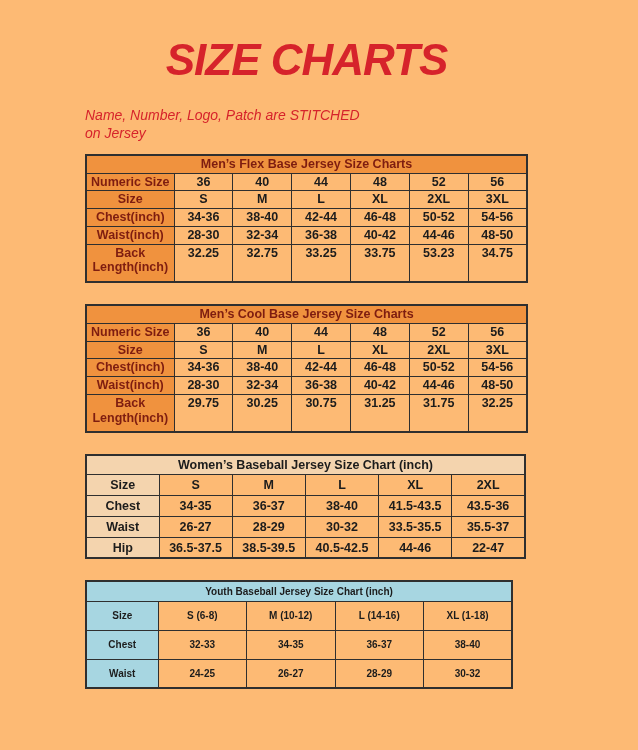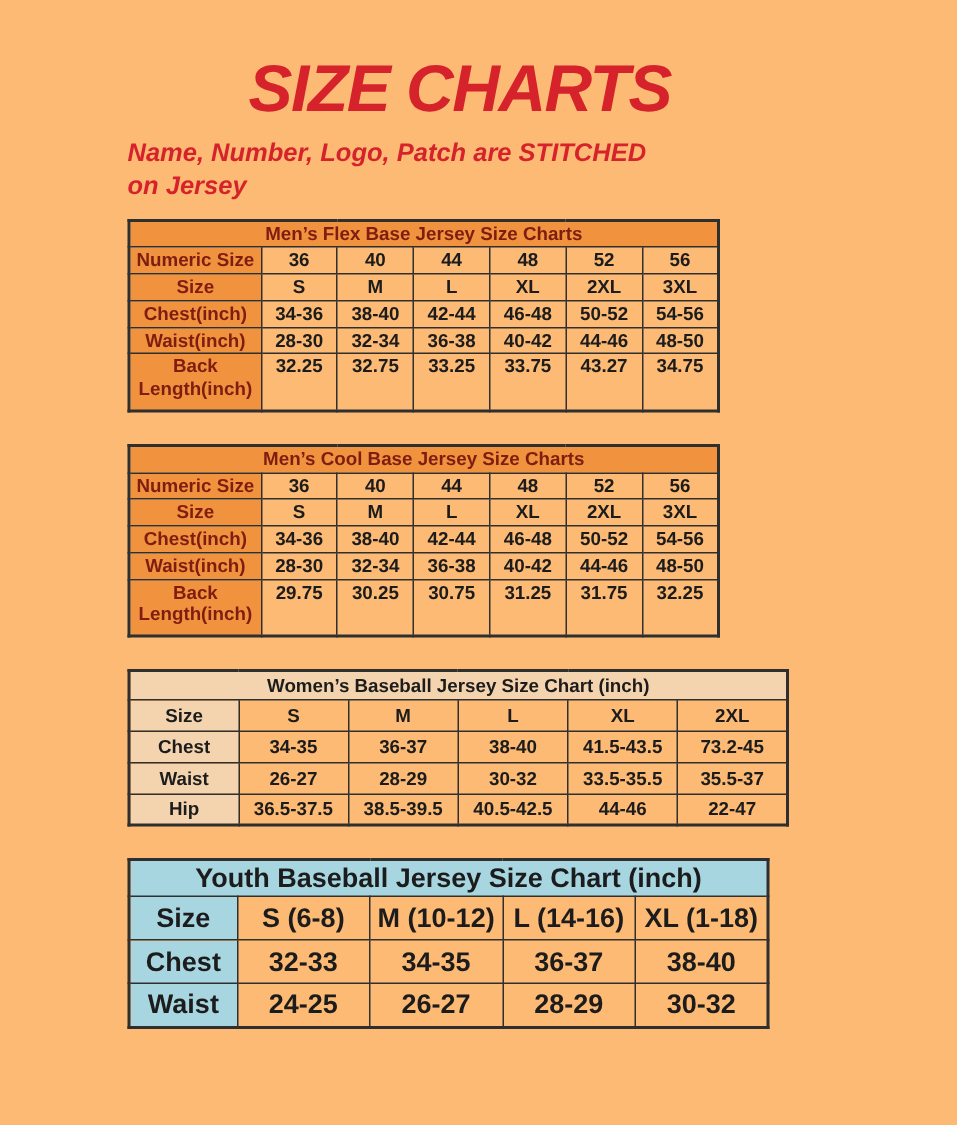--- a/index.html
+++ b/index.html
@@ -25,25 +25,25 @@
     margin: 38px 0 0 0;
     text-align: center;
     color: var(--red);
     font-size: 44px;
     line-height: 1.0;
     font-weight: bold;
     font-style: italic;
     letter-spacing: -1px;
   }
   .subtitle {
-    margin-top: 9px;
+    margin-top: 25px;
     color: var(--red);
-    font-size: 17px;
+    font-size: 14px;
     line-height: 1.28;
-    font-weight: bold;
+    font-weight: normal;
     font-style: italic;
   }
 
   table.size-table {
     border-collapse: collapse;
     border: 2px solid var(--border);
     table-layout: fixed;
     margin-top: 11px;
     margin-bottom: 21px;
   }
@@ -51,39 +51,39 @@
     border: 1px solid var(--border);
     text-align: center;
     font-weight: bold;
     color: var(--ink);
     padding: 1px 2px;
     overflow: hidden;
   }
   td.tbl-title { vertical-align: middle; font-size: 13px; }
 
   
-  .theme-orange { width: 395px; }
+  .theme-orange { width: 443px; }
   .theme-orange col.col-label { width: 88px; }
   .theme-orange td { font-size: 12.5px; line-height: 1.18; height: 16px; vertical-align: top; }
   .theme-orange td.tbl-title { background: var(--orange); color: var(--maroon); height: 17px; }
   .theme-orange td.row-label { background: var(--orange); color: var(--maroon); }
   .theme-orange tr:last-child td { padding-bottom: 6px; }
 
   
   .tbl-womens-baseball { width: 441px; }
   .tbl-womens-baseball col.col-label { width: 73px; }
   .tbl-womens-baseball td { font-size: 12.5px; height: 21px; vertical-align: middle; }
   .tbl-womens-baseball td.tbl-title { background: var(--peach); color: var(--ink); height: 19px; }
   .tbl-womens-baseball td.row-label { background: var(--peach); color: var(--ink); }
   .tbl-womens-baseball { margin-bottom: 27px; }
 
   
   .tbl-youth-baseball { width: 428px; }
   .tbl-youth-baseball col.col-label { width: 72px; }
-  .tbl-youth-baseball td { font-size: 18px; height: 29px; vertical-align: middle; }
+  .tbl-youth-baseball td { font-size: 10px; height: 29px; vertical-align: middle; }
   .tbl-youth-baseball td.tbl-title { background: var(--blue); color: var(--ink); height: 20px; }
   .tbl-youth-baseball td.row-label { background: var(--blue); color: var(--ink); }
 </style>
 </head>
 <body>
 
 <div class="page">
   <div class="content">
     <h1 class="main-title">SIZE CHARTS</h1>
     <div class="subtitle">
@@ -140,21 +140,21 @@
               <td class="cell">40-42</td>
               <td class="cell">44-46</td>
               <td class="cell">48-50</td>
             </tr>
             <tr>
               <td class="row-label">Back Length(inch)</td>
               <td class="cell">32.25</td>
               <td class="cell">32.75</td>
               <td class="cell">33.25</td>
               <td class="cell">33.75</td>
-              <td class="cell">43.27</td>
+              <td class="cell">53.23</td>
               <td class="cell">34.75</td>
             </tr>
           </tbody>
         </table>
         <table class="size-table theme-orange tbl-mens-cool-base">
           <colgroup>
             <col class="col-label">
             <col>
             <col>
             <col>
@@ -233,21 +233,21 @@
               <td class="cell">L</td>
               <td class="cell">XL</td>
               <td class="cell">2XL</td>
             </tr>
             <tr>
               <td class="row-label">Chest</td>
               <td class="cell">34-35</td>
               <td class="cell">36-37</td>
               <td class="cell">38-40</td>
               <td class="cell">41.5-43.5</td>
-              <td class="cell">73.2-45</td>
+              <td class="cell">43.5-36</td>
             </tr>
             <tr>
               <td class="row-label">Waist</td>
               <td class="cell">26-27</td>
               <td class="cell">28-29</td>
               <td class="cell">30-32</td>
               <td class="cell">33.5-35.5</td>
               <td class="cell">35.5-37</td>
             </tr>
             <tr>

